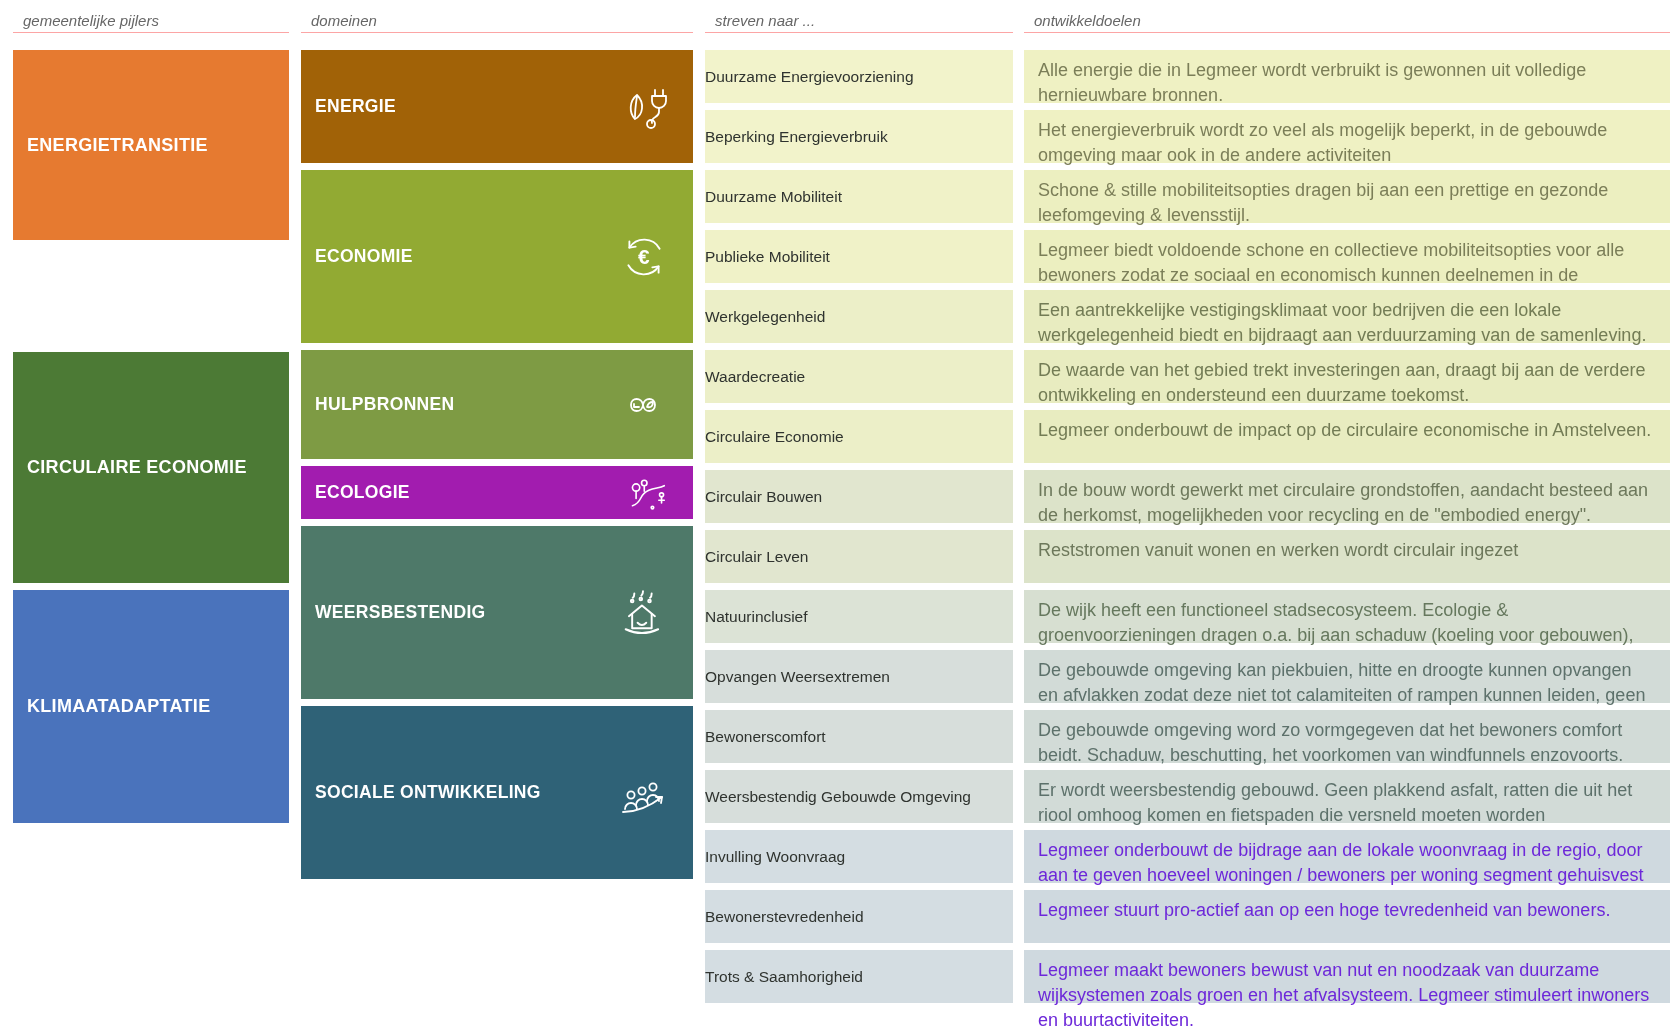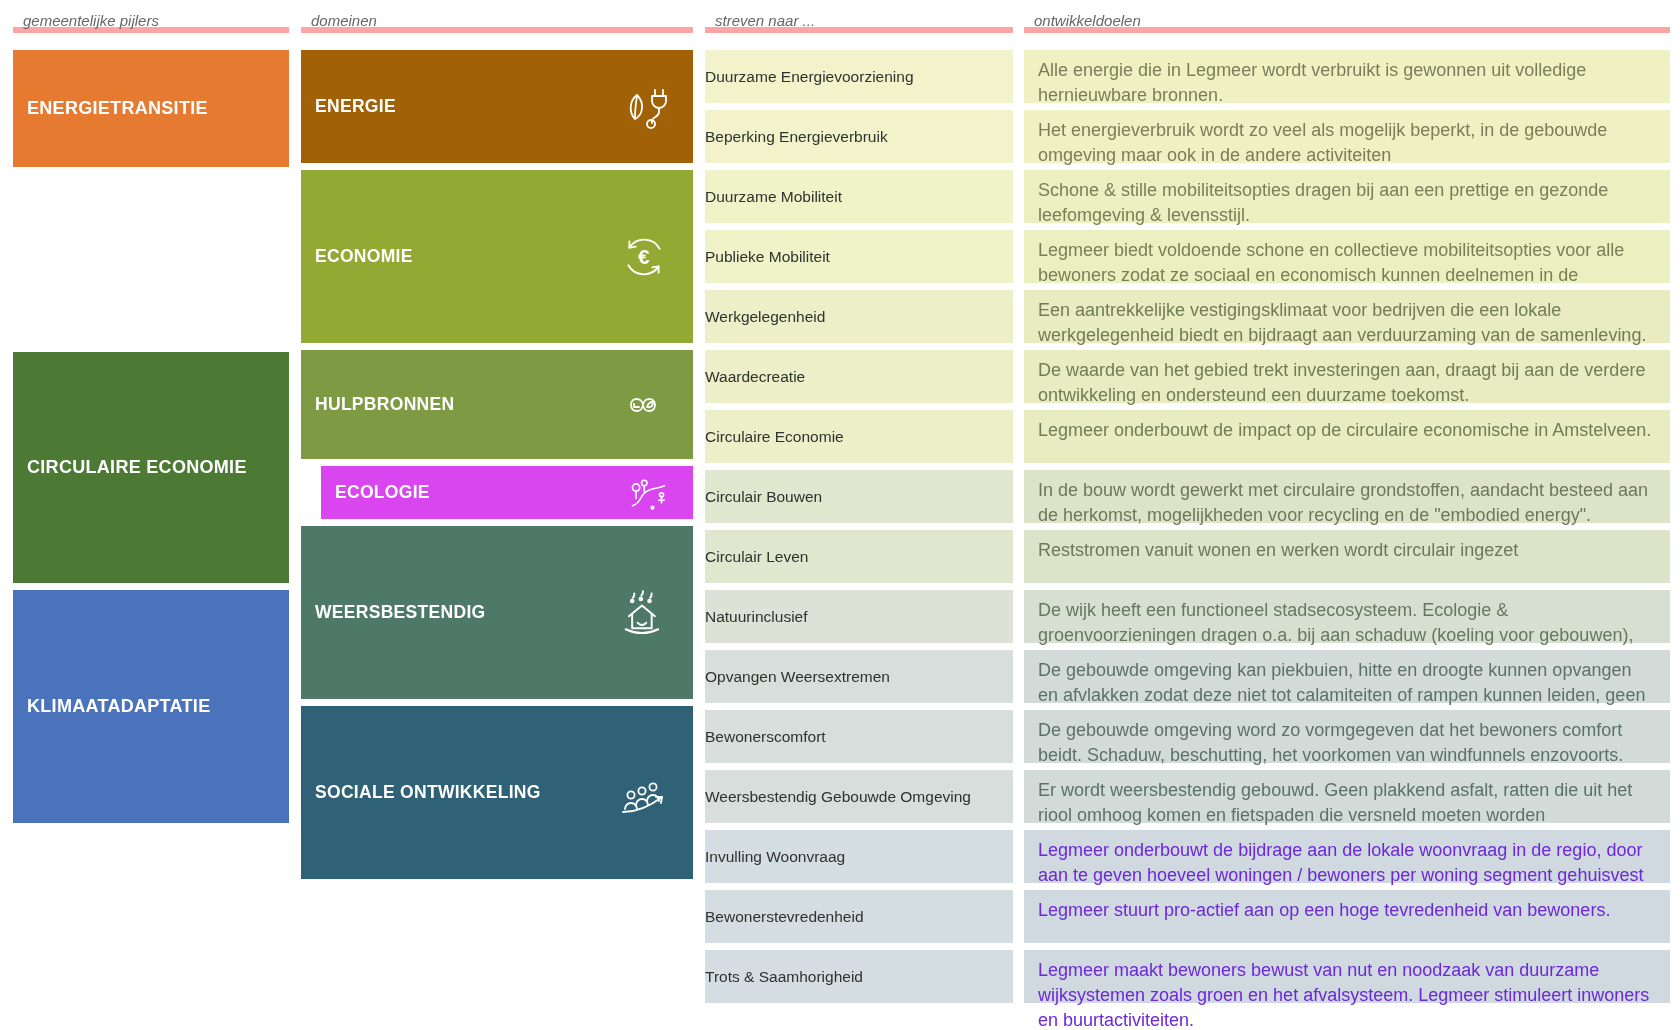--- a/index.html
+++ b/index.html
@@ -1,49 +1,49 @@
 <!DOCTYPE html>
 <html><head>
 <meta charset="utf-8">
 <style>
   html,body{margin:0;padding:0;background:#fff;}
   body{width:1680px;height:1030px;position:relative;overflow:hidden;
        font-family:"Liberation Sans",sans-serif;-webkit-font-smoothing:antialiased;}
 
   
-  .hdr{position:absolute;top:0;height:33px;border-bottom:6px solid #fca5a5;
+  .hdr{position:absolute;top:0;height:33px;border-bottom:1px solid #fca5a5;
        color:#666;font-style:italic;font-size:15px;box-sizing:border-box;
        padding:12px 0 0 10px;}
   .hdr-pillars{left:13px;width:276px;}
   .hdr-domains{left:301px;width:392px;}
   .hdr-goals{left:705px;width:308px;}
   .hdr-dev{left:1024px;width:646px;}
 
   .content{position:absolute;top:50px;left:0;width:1680px;height:953px;}
 
   
   .pillar{position:absolute;left:13px;width:276px;display:flex;align-items:center;
           color:#fff;font-weight:bold;font-size:18px;letter-spacing:.3px;
           padding-left:14px;box-sizing:border-box;}
-  .pillar-1{top:0;height:117px;background:#E67A30;}
+  .pillar-1{top:0;height:190px;background:#E67A30;}
   .pillar-2{top:302px;height:231px;background:#4C7A35;}
   .pillar-3{top:540px;height:233px;background:#4A73BC;}
 
   
   .domains{position:absolute;left:301px;width:392px;top:0;display:flex;
            flex-direction:column;gap:7px;}
   .domain{position:relative;display:flex;align-items:center;color:#fff;
           font-weight:bold;font-size:17.5px;letter-spacing:.3px;
           padding-left:14px;box-sizing:border-box;}
   .domain svg{position:absolute;right:24px;top:50%;transform:translateY(-50%);}
   .d-energie{height:113px;background:#a16207;}
   .d-mobiliteit{height:113px;background:#AEBB1F;}
   .d-economie{height:173px;background:#92AA33;}
   .d-hulpbronnen{height:109px;background:#7E9B44;}
-  .d-ecologie{height:53px;background:#d946ef;margin-left:20px;}
+  .d-ecologie{height:53px;background:#a21caf;}
   .d-weersbestendig{height:173px;background:#4E7969;}
   .d-sociale{height:173px;background:#2F6277;}
 
   
   .rows{position:absolute;left:705px;top:0;width:965px;display:flex;
         flex-direction:column;gap:7px;}
   .row{display:flex;gap:11px;height:53px;}
   .cell-goal{width:308px;box-sizing:border-box;display:flex;align-items:center;
              font-size:15.5px;color:#2F332F;}
   .cell-desc{width:646px;box-sizing:border-box;padding:8px 14px 12px 14px;

